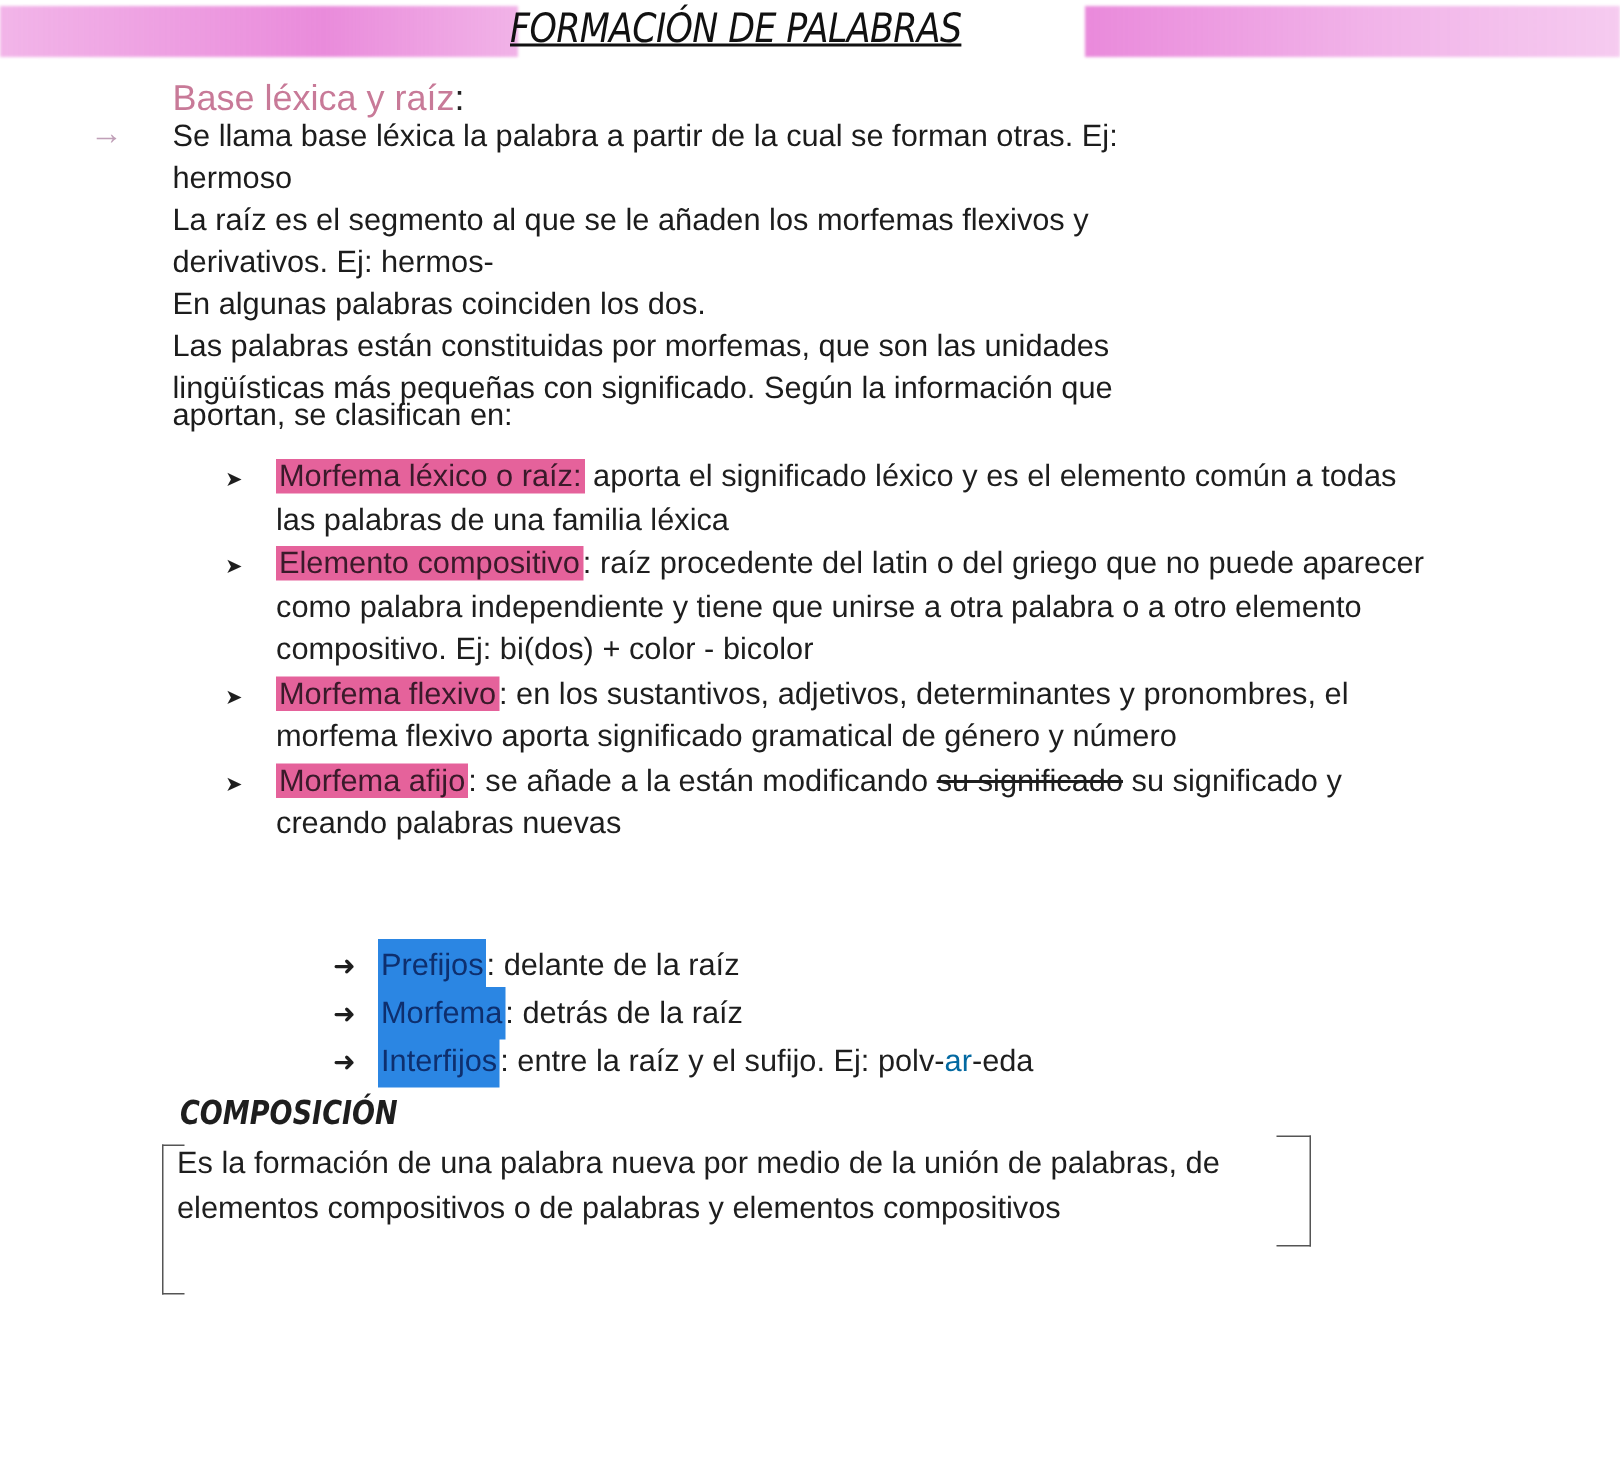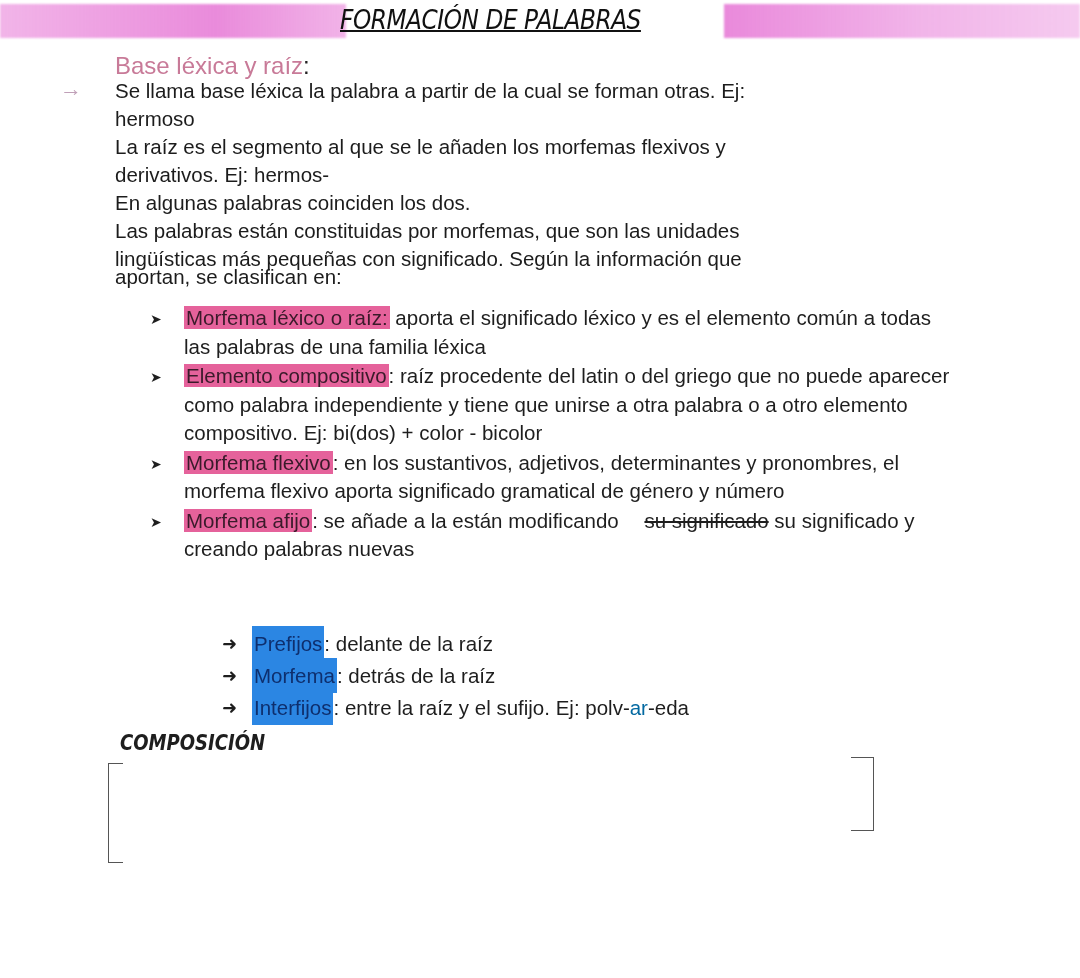--- a/index.html
+++ b/index.html
@@ -19,21 +19,21 @@
   }
   .subtitle { position:absolute; left:115px; top:52px; font-size:24px; color:#c87a98; }
   .subtitle .colon { color:#222; }
   .arrow-mark { position:absolute; left:60px; top:76px; font-size:22px; color:#c0a0b8; }
   .para { position:absolute; left:115px; font-size:20.5px; line-height:28px; color:#1c1c1c; }
   ul.bullets { list-style:none; margin:0; padding:0; position:absolute; left:150px; top:304px; width:800px; }
   ul.bullets li { position:relative; padding-left:34px; font-size:20.5px; line-height:28.5px; margin-bottom:1px; }
   .bullet-arrow { position:absolute; left:0; top:0; font-size:14px; line-height:30px; }
   .hl-pink { background:#e5629b; color:#3a1a2a; padding:0 2px; }
   .hl-blue { background:#2b86e3; color:#0e2f6e; padding:6px 2px; }
-  .strike { text-decoration:line-through; text-decoration-thickness:2px;margin-left:20px; }
+  .strike { text-decoration:line-through; text-decoration-thickness:2px; }
   ul.sub { list-style:none; margin:0; padding:0; position:absolute; left:222px; top:628px; }
   ul.sub li { position:relative; padding-left:30px; font-size:20.5px; line-height:32px; }
   .sub-arrow { position:absolute; left:0; top:0; font-size:18px; }
   .pinkish { color:#0369a1; }
   .section-title { position:absolute; left:120px; top:730px; font-family:"DejaVu Sans", sans-serif; font-weight:bold; font-style:italic; font-size:22px; transform:scaleX(0.82); transform-origin:left top; }
   .comp-box { position:absolute; left:108px; top:757px; width:766px; height:100px; }
   .bracket-l { position:absolute; left:0; top:6px; width:14px; height:98px; border-left:1.5px solid #555; border-top:1.5px solid #555; border-bottom:1.5px solid #555; }
   .bracket-r { position:absolute; right:0; top:0; width:22px; height:72px; border-right:1.5px solid #555; border-top:1.5px solid #555; border-bottom:1.5px solid #555; }
   .comp-text { position:absolute; left:10px; top:4px; width:750px; font-size:20.5px; line-height:30px; }
 </style>
@@ -87,13 +87,14 @@
   <li>
     <span class="sub-arrow">➜</span>
     <span class="hl-blue">Interfijos</span><span>: entre la raíz y el sufijo. Ej: polv-</span><span class="pinkish">ar</span><span>-eda</span>
   </li>
 </ul>
 
 <div class="section-title">COMPOSICIÓN</div>
 <div class="comp-box">
   <div class="bracket-l"></div>
   <div class="bracket-r"></div>
+  <div class="comp-text">Es la formación de una palabra nueva por medio de la unión de palabras, de elementos compositivos o de palabras y elementos compositivos</div>
 </div>
 
 </body></html>

